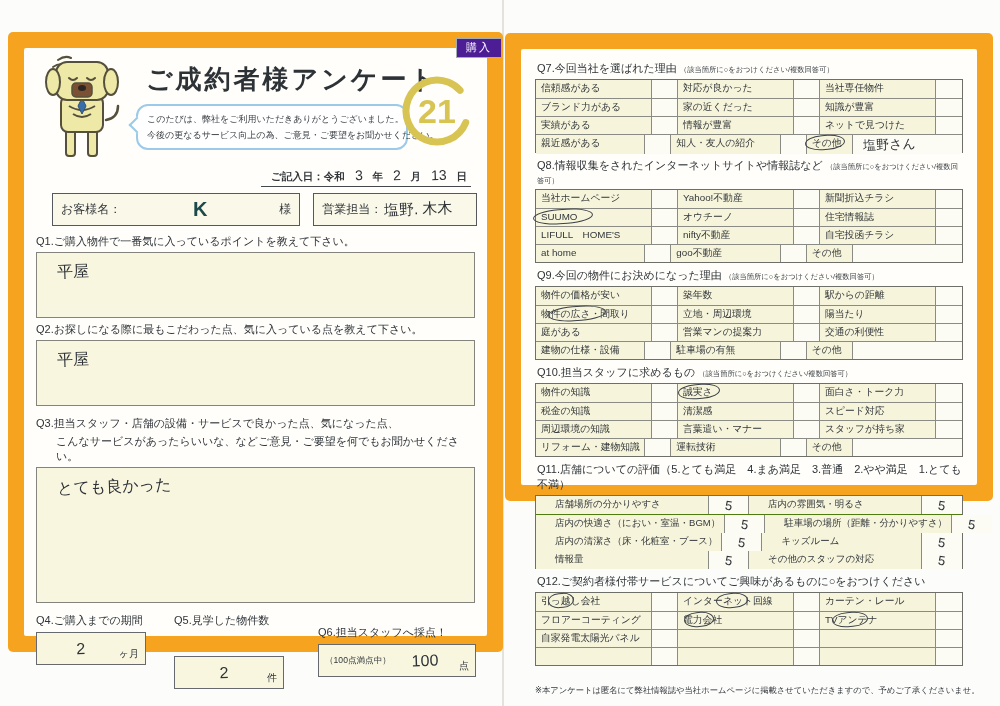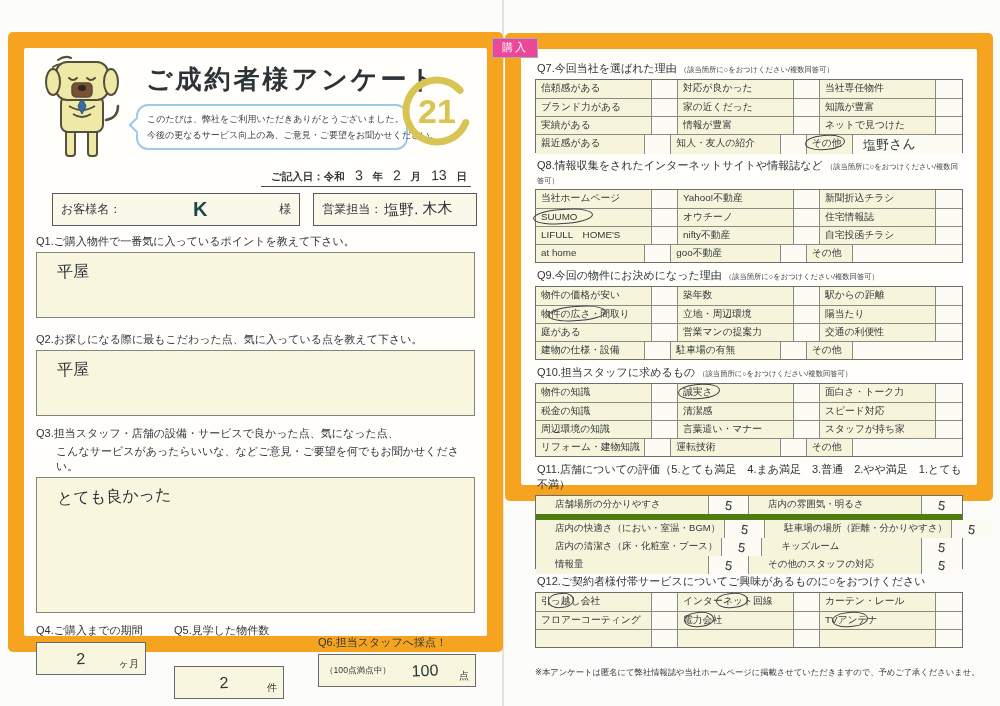--- a/index.html
+++ b/index.html
@@ -14,22 +14,22 @@
   .seam { position:absolute; left:502px; top:0; width:2px; height:706px; background:#e3e2dc; }
 
   .page { position:absolute; background:#f6a41f; border-radius:5px; z-index:1; }
   .page-left  { left:8px;   top:32px; width:495px; height:620px; padding:16px; }
   .page-right { left:505px; top:33px; width:488px; height:468px; padding:16px; }
   .page-inner { background:#fffefa; width:100%; height:100%; border-radius:2px; position:relative; }
 
   
   .buy-badge {
     position:absolute; left:456px; top:38px; z-index:3;
-    background:#ec4899; color:#fff; border:1px solid #a6abae;
-    font-size:11px; letter-spacing:2px; padding:1px 9px 2px;margin-left:36px;
+    background:#4c1d95; color:#fff; border:1px solid #a6abae;
+    font-size:11px; letter-spacing:2px; padding:1px 9px 2px;
   }
 
   
   .lp { padding:6px 10px 0 10px; height:100%; }
   .lp-header { position:relative; height:110px; }
   .dog { position:absolute; left:2px; top:0px; }
   .main-title { position:absolute; left:112px; top:8px; font-size:26px; font-weight:bold; letter-spacing:3px; color:#2d3237; }
   .bubble {
     position:absolute; left:102px; top:50px; width:272px;
     background:#fff; border:2px solid #9ccae8; border-radius:12px;
@@ -90,21 +90,21 @@
   .trow + .trow { border-top:1px solid #8b8b85; }
   .trow-other { grid-template-columns:1fr 26px 1fr 26px 46px 1fr; }
   .cell { border-right:1px solid #8b8b85; position:relative; overflow:visible; }
   .cell:last-child { border-right:none; }
   .lbl { background:#f6f4da; font-size:9.8px; padding:2px 4px 0 5px; white-space:nowrap; }
   .chk { background:#fdfcf4; }
   .notecell { background:#fdfcf4; }
   .hw-note { font-size:13px; padding:1px 0 0 10px; white-space:nowrap; }
 
   .rrow { display:grid; grid-template-columns:1fr 40px 1fr 40px; height:18px; }
-  .rrow + .rrow { border-top:6px solid #4d7c0f; }
+  .rrow + .rrow { border-top:1px solid #4d7c0f; }
   .rrow .lbl { font-size:9.5px;padding-left:19px; }
   .scorecell { background:#fdfcf4; text-align:center; }
   .scorecell .hw { font-size:13px; transform:rotate(8deg); line-height:15px; }
 
   .circ {
     position:absolute; left:3px; top:0px; width:52px; height:15px;
     border:1.5px solid #3d4248; border-radius:50% / 58%;
     transform:rotate(-4deg); pointer-events:none;
   }
 
@@ -178,21 +178,21 @@
           <span>営業担当：</span>
           <span class="hw agent-value">塩野. 木木</span>
         </div>
       </div>
 
       <div class="q-label">Q1.ご購入物件で一番気に入っているポイントを教えて下さい。</div>
       <div class="ans-box box-q1">
         <span class="hw">平屋</span>
       </div>
 
-      <div class="q-label" style="margin-top:14px">Q2.お探しになる際に最もこだわった点、気に入っている点を教えて下さい。</div>
+      <div class="q-label" style="margin-top:4px">Q2.お探しになる際に最もこだわった点、気に入っている点を教えて下さい。</div>
       <div class="ans-box box-q2">
         <span class="hw">平屋</span>
       </div>
 
       <div class="q-label" style="margin-top:10px">Q3.担当スタッフ・店舗の設備・サービスで良かった点、気になった点、</div>
       <div class="q-label cont">こんなサービスがあったらいいな、などご意見・ご要望を何でもお聞かせください。</div>
       <div class="ans-box box-q3">
         <span class="hw">とても良かった</span>
       </div>
 
@@ -428,20 +428,28 @@
             </div>
             <div class="trow">
               <div class="cell lbl"><span>フロアーコーティング</span></div>
               <div class="cell chk"></div>
               <div class="cell lbl"><span>電力会社</span><span class="circ" style="left: 6px; width: 30px;"></span></div>
               <div class="cell chk"></div>
               <div class="cell lbl"><span>TVアンテナ</span><span class="circ" style="left: 12px; width: 36px;"></span></div>
               <div class="cell chk"></div>
             </div>
             <div class="trow">
+              <div class="cell lbl"><span>自家発電太陽光パネル</span></div>
+              <div class="cell chk"></div>
+              <div class="cell lbl"><span></span></div>
+              <div class="cell chk"></div>
+              <div class="cell lbl"><span></span></div>
+              <div class="cell chk"></div>
+            </div>
+            <div class="trow">
               <div class="cell lbl"><span></span></div>
               <div class="cell chk"></div>
               <div class="cell lbl"><span></span></div>
               <div class="cell chk"></div>
               <div class="cell lbl"><span></span></div>
               <div class="cell chk"></div>
             </div>
           </div>
       </div>
 

